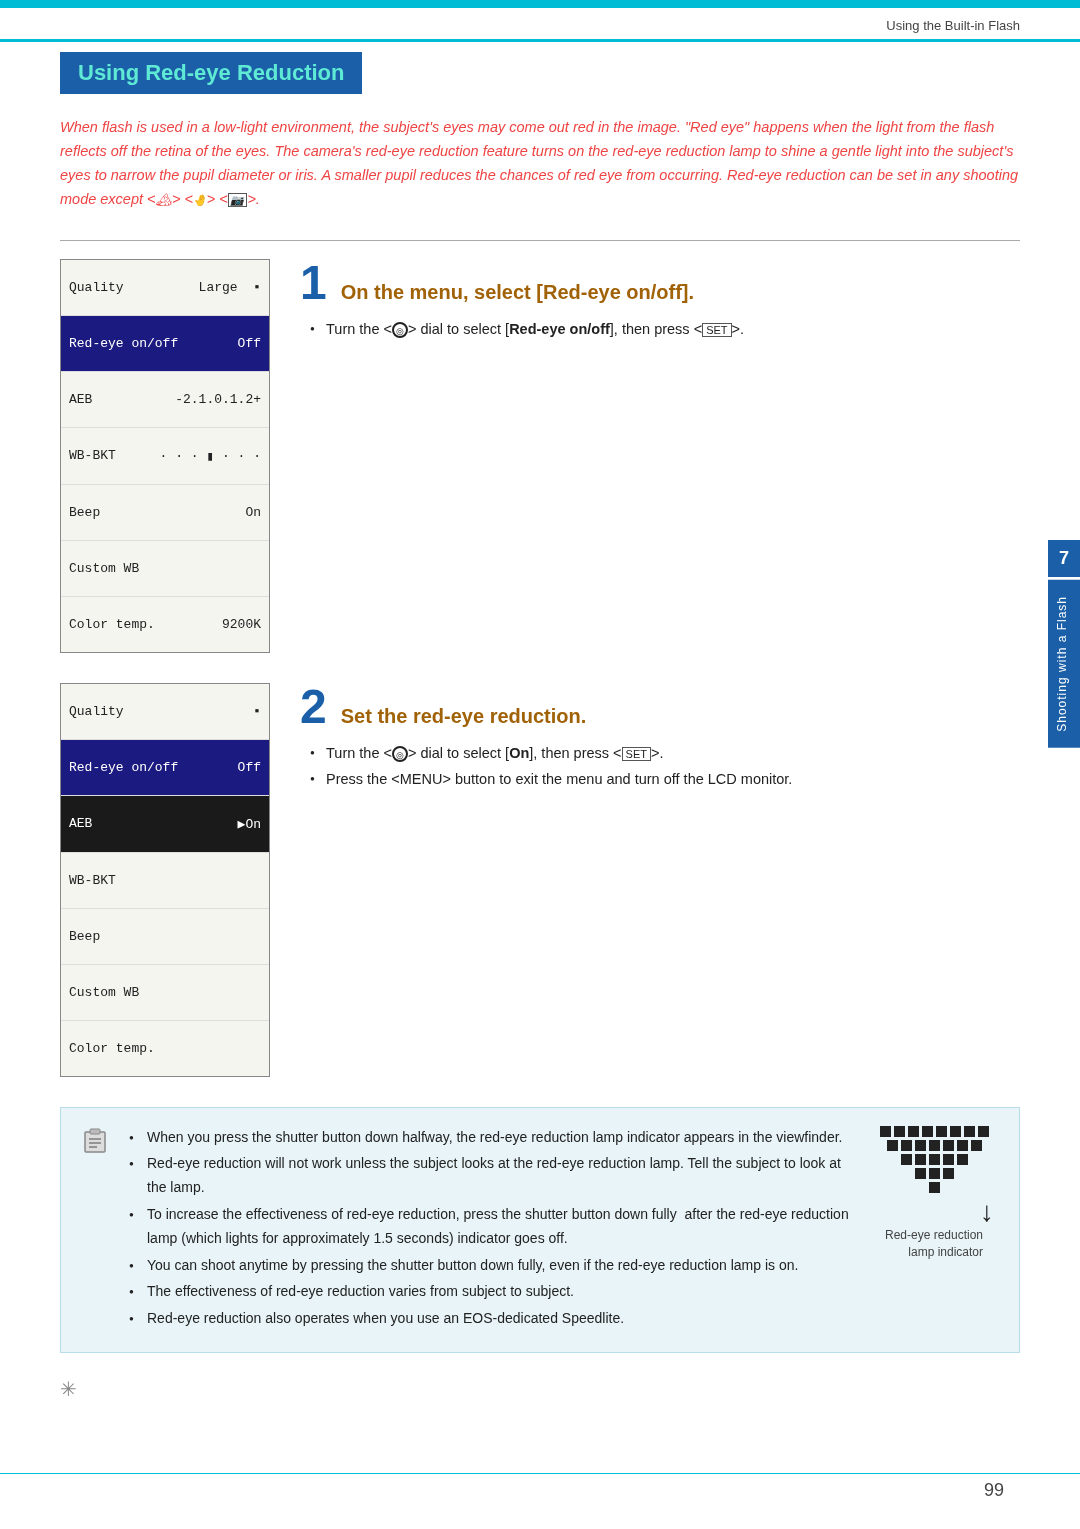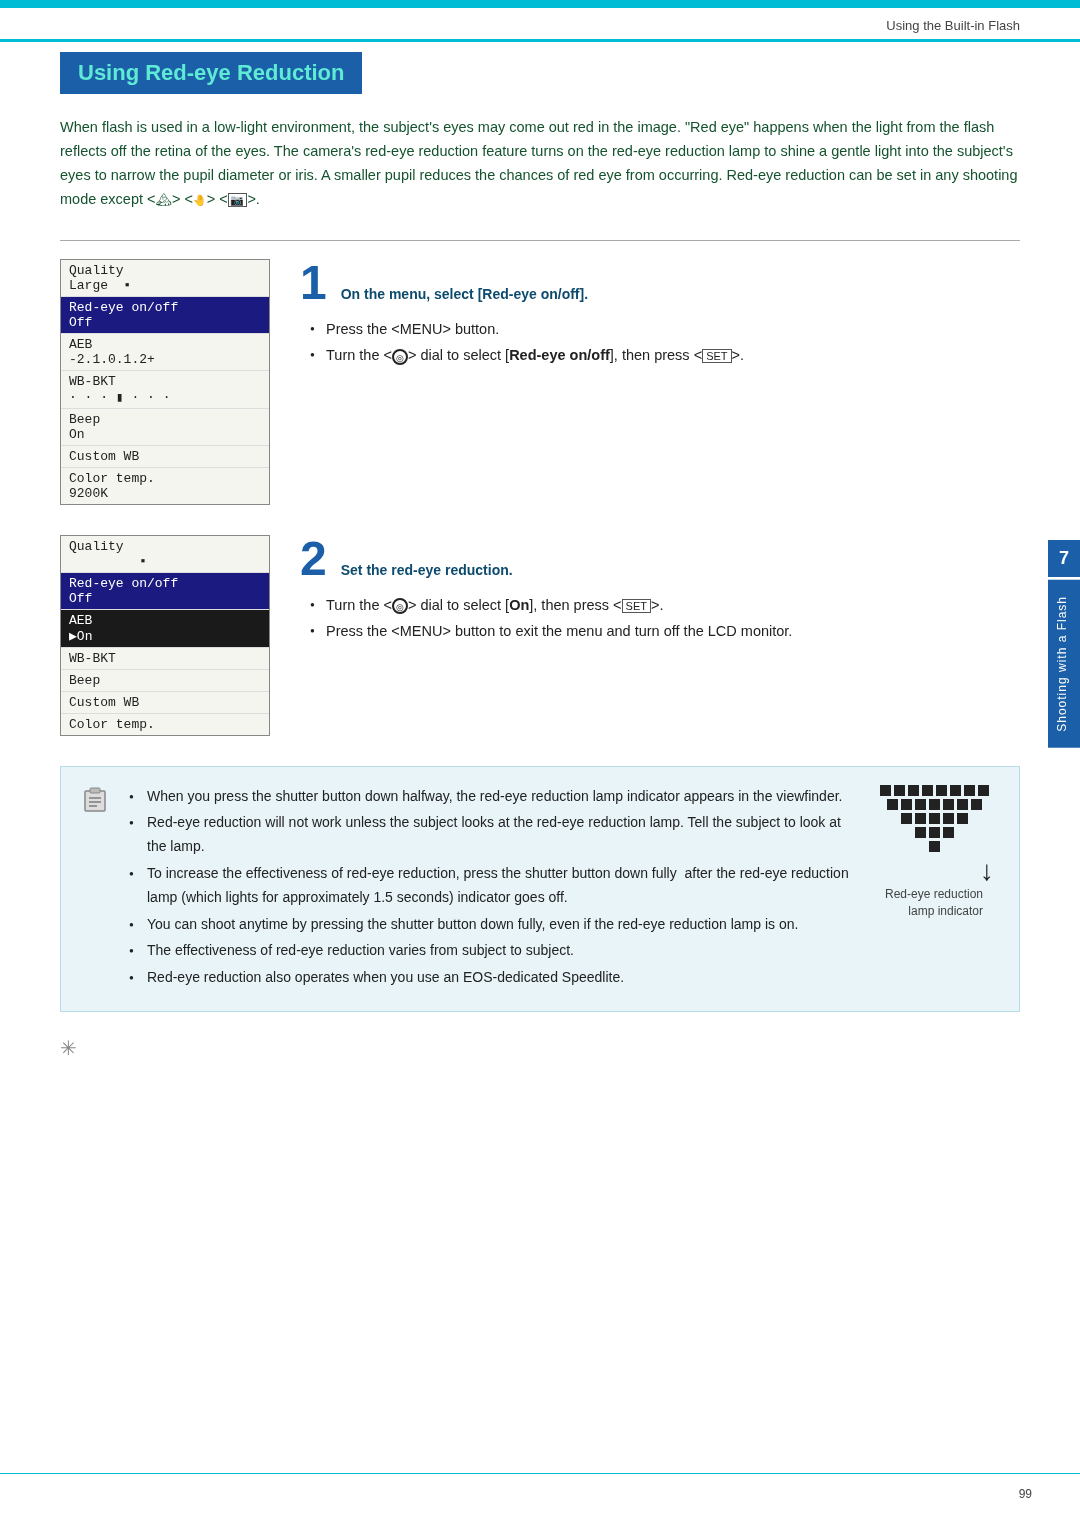--- a/index.html
+++ b/index.html
@@ -42,21 +42,22 @@
       padding: 8px 18px;
       display: inline-block;
       margin-bottom: 22px;
     }
 
     
     .intro-text {
       font-size: 14.5px;
       line-height: 1.65;
       margin-bottom: 28px;
-      color: #14532d;
+      color: #ef4444;
+      font-style: italic;
     }
 
     
     .divider {
       border: none;
       border-top: 1.5px solid #aaa;
       margin-bottom: 18px;
     }
 
     
@@ -77,25 +78,24 @@
       max-width: 220px;
       border: 1.5px solid #888;
       background: #f5f5f0;
       font-size: 13px;
       font-family: 'Courier New', monospace;
       padding: 0;
     }
     .camera-menu-row {
       display: flex;
       justify-content: space-between;
-      padding: 3px 8px;
+      padding: 20px 8px;
       border-bottom: 1px solid #ddd;
       color: #222;
       background: #f5f5f0;
-      flex-direction: column;
     }
     .camera-menu-row.highlighted {
       background: #1a1a80;
       color: #fff;
     }
     .camera-menu-row.selected {
       background: #1a1a80;
       color: #fff;
     }
     .camera-menu-row:last-child {
@@ -113,23 +113,23 @@
     }
     .step-number {
       font-size: 48px;
       font-weight: bold;
       color: #1a5fa8;
       line-height: 1;
       margin-right: 14px;
       font-family: Arial, Helvetica, sans-serif;
     }
     .step-title {
-      font-size: 14px;
+      font-size: 20px;
       font-weight: bold;
-      color: #0c4a6e;
+      color: #a16207;
     }
     .step-bullets {
       list-style: none;
       padding-left: 10px;
       font-size: 14.5px;
       line-height: 1.7;
     }
     .step-bullets li {
       padding-left: 16px;
       position: relative;
@@ -259,22 +259,22 @@
     .tip-icon {
       font-size: 20px;
       min-width: 30px;
       color: #888;
     }
 
     
     .page-number {
       position: absolute;
       bottom: 28px;
-      right: 48px;
-      font-size: 12px;
+      right: 76px;
+      font-size: 18px;
       color: #444;
     }
 
     
     .bottom-divider {
       border: none;
       border-top: 1.5px solid #00bcd4;
       margin: 0 0 0 0;
       position: absolute;
       bottom: 55px;
@@ -350,21 +350,20 @@
           </div>
         </div>
       </div>
 
       <div class="step-content">
         <div class="step-header">
           <span class="step-number">1</span>
           <span class="step-title">On the menu, select [Red-eye on/off].</span>
         </div>
         <ul class="step-bullets">
-          <li>Press the &lt;MENU&gt; button.</li>
           <li>Turn the &lt;<span style="display:inline-block;width:16px;height:16px;border:2px solid #222;border-radius:50%;text-align:center;line-height:14px;font-size:9px;vertical-align:middle;">◎</span>&gt; dial to select [<span class="bold">Red-eye on/off</span>], then press &lt;<span style="border:1px solid #555;padding:0 3px;font-size:11px;">SET</span>&gt;.</li>
         </ul>
       </div>
     </div>
 
     <div class="step-row">
 
       <div>
         <div class="camera-menu">
           <div class="camera-menu-row">

